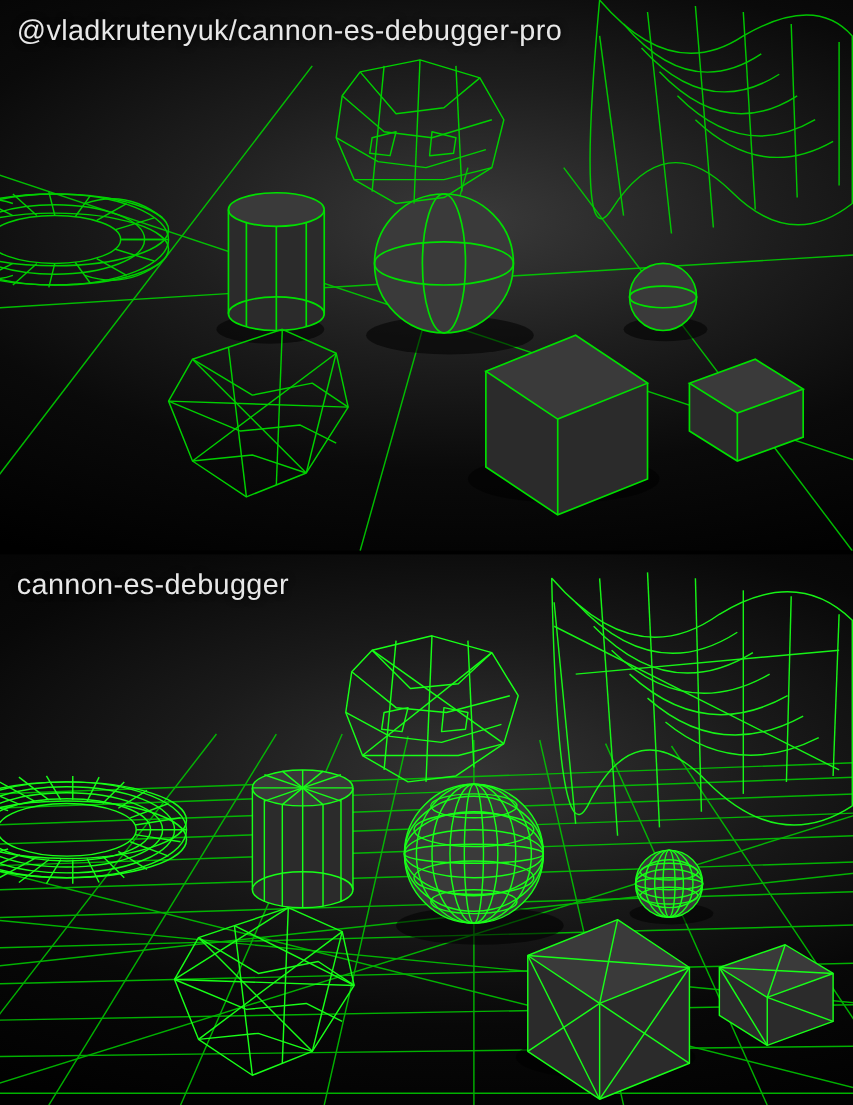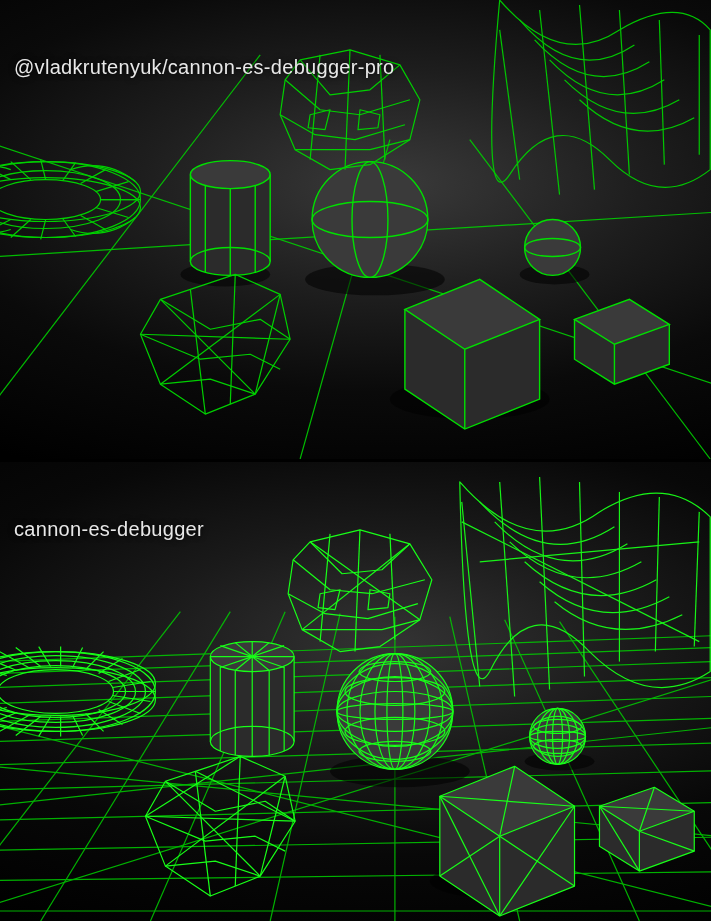--- a/index.html
+++ b/index.html
@@ -29,26 +29,25 @@
   }
   .panel-bottom {
     height: 460px;
     background: radial-gradient(ellipse 100% 70% at 55% 40%, #343434 0%, #1a1a1a 35%, #080808 65%, #000 100%);
   }
   .label {
     position: absolute;
     top: 12px;
     left: 14px;
     color: #e8e8e8;
-    font-size: 20px;
+    font-size: 24px;
     letter-spacing: 0.3px;
     font-weight: 400;
     z-index: 50;
     text-shadow: 0 0 6px rgba(0,0,0,0.9);
-    margin-top: 44px;
   }
   svg.scene {
     position: absolute;
     inset: 0;
     width: 100%;
     height: 100%;
   }
   .wf { stroke: #00d000; fill: none; stroke-width: 1.2; stroke-linejoin: round; }
   .wfBright { stroke: #18ff18; }
   .solid-dark { fill: #3a3a3a; stroke: none; }

